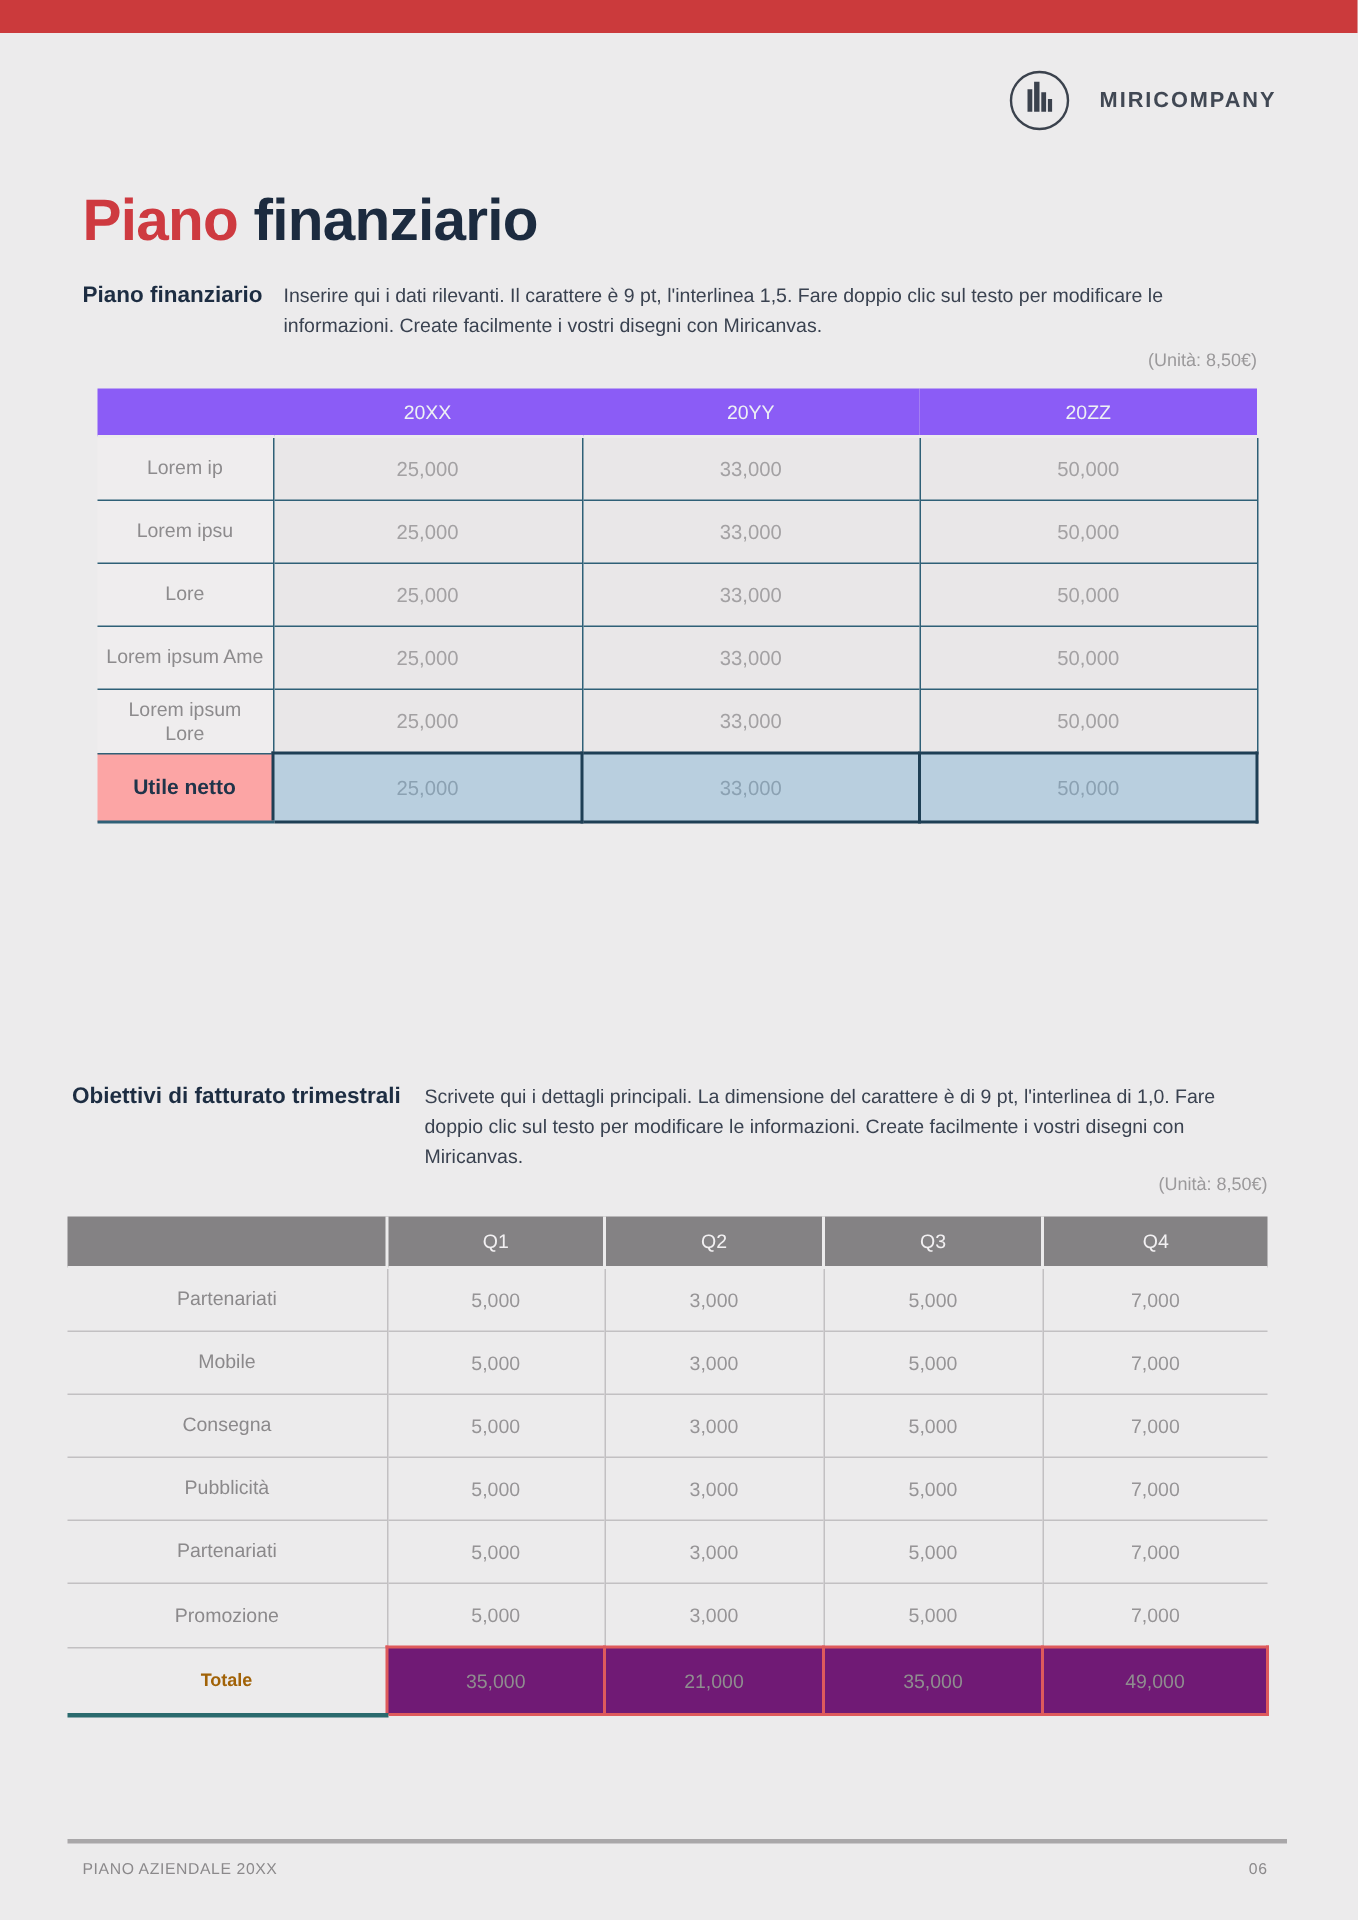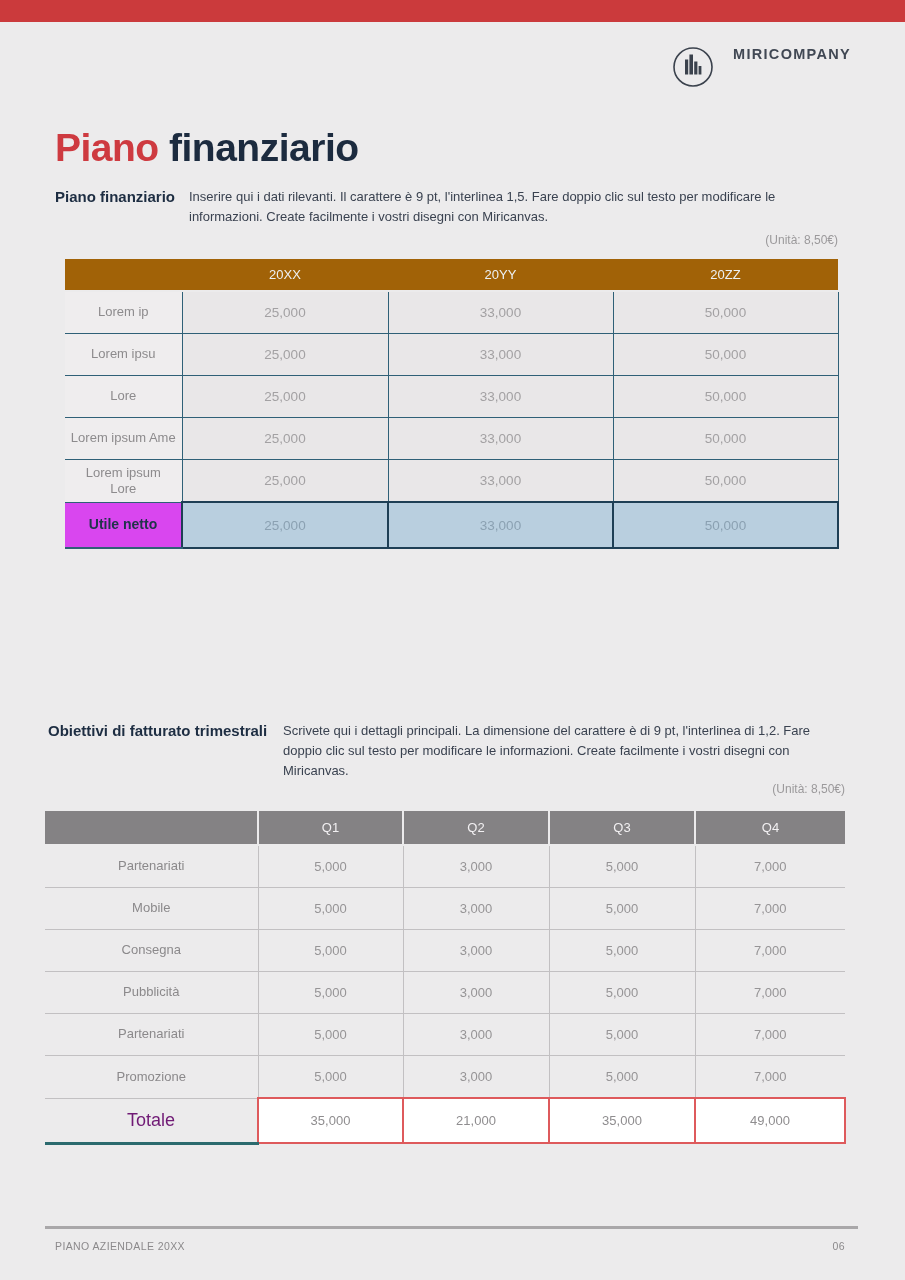--- a/index.html
+++ b/index.html
@@ -5,21 +5,21 @@
   html,body{margin:0;padding:0;}
   body{
     position:relative;
     width:905px;height:1280px;
     background:#ecebec;
     font-family:"Liberation Sans", sans-serif;
     overflow:hidden;
   }
   .redbar{position:absolute;top:0;left:0;right:0;height:22px;background:#cb3a3c;}
 
-  .logo{position:absolute;top:46px;right:54px;display:flex;gap:19px;}
+  .logo{position:absolute;top:46px;right:54px;display:flex;align-items:center;gap:19px;}
   .logo svg{width:42px;height:42px;display:block;}
   .logo .name{font-size:14.5px;letter-spacing:1.3px;color:#414854;font-weight:bold;}
 
   .title{position:absolute;top:100px;left:55px;font-size:39px;font-weight:bold;letter-spacing:-0.5px;color:#1c2b3f;}
   .title .accent{color:#ce3a40;}
 
   .sec{position:absolute;display:flex;}
   .sec1{top:187px;left:55px;width:794px;}
   .sec2{top:721px;left:48px;width:801px;}
   .sec-heading{font-size:15px;font-weight:bold;color:#1d2d42;line-height:20px;flex:none;}
@@ -31,39 +31,39 @@
   .unit1{top:233px;right:67px;}
   .unit2{top:782px;right:60px;}
 
   table{border-collapse:collapse;table-layout:fixed;}
   td,th{padding:0;text-align:center;vertical-align:middle;}
   .lbl{white-space:pre-line;line-height:1.25;}
 
   
   .t1wrap{position:absolute;top:259px;left:65px;}
   .t1{width:773px;}
-  .t1 thead th{background:#a16207;color:#edf1f4;font-weight:400;font-size:13px;height:31px;border-bottom:2px solid #ecebec;}
+  .t1 thead th{background:#8b5cf6;color:#edf1f4;font-weight:400;font-size:13px;height:31px;border-bottom:2px solid #ecebec;}
   .t1 tbody td{height:41px;}
   .t1 td.lbl{background:#efedee;color:#8d8b8d;font-size:13px;border-top:1px solid #2f6077;border-right:1px solid #2f6077;}
   .t1 td.val{background:#e9e7e8;color:#a3a1a3;font-size:13.5px;border-top:1px solid #2f6077;border-left:1px solid #2f6077;border-right:1px solid #2f6077;margin-top:26px;}
   .t1 .total td{height:44px;}
-  .t1 .total td.lbl{font-weight:bold;color:#20344a;font-size:14px;background:#d946ef;border-bottom:2px solid #2f6077;}
+  .t1 .total td.lbl{font-weight:bold;color:#20344a;font-size:14px;background:#fca5a5;border-bottom:2px solid #2f6077;}
   .t1 .total td.val{background:#b9cfdf;border:2px solid #1e3f55;color:#8ba1b2;}
 
   
   .t2wrap{position:absolute;top:811px;left:45px;}
   .t2{width:800px;}
   .t2 thead th{background:#848284;color:#f2f0f2;font-weight:400;font-size:13px;height:33px;border-left:2px solid #ecebec;border-bottom:2px solid #ecebec;}
   .t2 thead th:first-child{border-left:none;}
   .t2 tbody td{height:41px;font-size:13px;}
   .t2 td.lbl{color:#8b898b;border-top:1px solid #c2c0c2;}
   .t2 td.val{color:#969496;border-top:1px solid #c2c0c2;border-left:1px solid #c2c0c2;}
   .t2 .total td{height:43px;}
-  .t2 .total td.lbl{color:#701a75;font-weight:normal;font-size:18px;border-bottom:3px solid #2b6a6e;}
-  .t2 .total td.val{background:#ffffff;border:2px solid #de5a5c;color:#8f8d8f;}
+  .t2 .total td.lbl{color:#a16207;font-weight:bold;font-size:12px;border-bottom:3px solid #2b6a6e;}
+  .t2 .total td.val{background:#701a75;border:2px solid #de5a5c;color:#8f8d8f;}
 
   .footline{position:absolute;top:1226px;left:45px;width:813px;height:3px;background:#a9a7a9;}
   .footer{position:absolute;top:1240px;left:55px;right:60px;display:flex;justify-content:space-between;font-size:10.5px;color:#8b898b;letter-spacing:0.4px;}
 </style>
 </head>
 <body>
 
 <div class="redbar"></div>
 
 <div class="logo">
@@ -142,21 +142,21 @@
         <td class="val">25,000</td>
         <td class="val">33,000</td>
         <td class="val">50,000</td>
       </tr>
     </tbody>
   </table>
 </div>
 
 <div class="sec sec2">
   <div class="sec-heading">Obiettivi di fatturato trimestrali</div>
-  <div class="sec-body">Scrivete qui i dettagli principali. La dimensione del carattere è di 9 pt, l'interlinea di 1,2. Fare doppio clic sul testo per modificare le informazioni. Create facilmente i vostri disegni con Miricanvas.</div>
+  <div class="sec-body">Scrivete qui i dettagli principali. La dimensione del carattere è di 9 pt, l'interlinea di 1,0. Fare doppio clic sul testo per modificare le informazioni. Create facilmente i vostri disegni con Miricanvas.</div>
 </div>
 <div class="unit unit2">(Unità: 8,50€)</div>
 
 <div class="t2wrap">
   <table class="t2">
     <colgroup>
         <col style="width:213px">
         <col style="width:145px">
         <col style="width:146px">
         <col style="width:146px">

